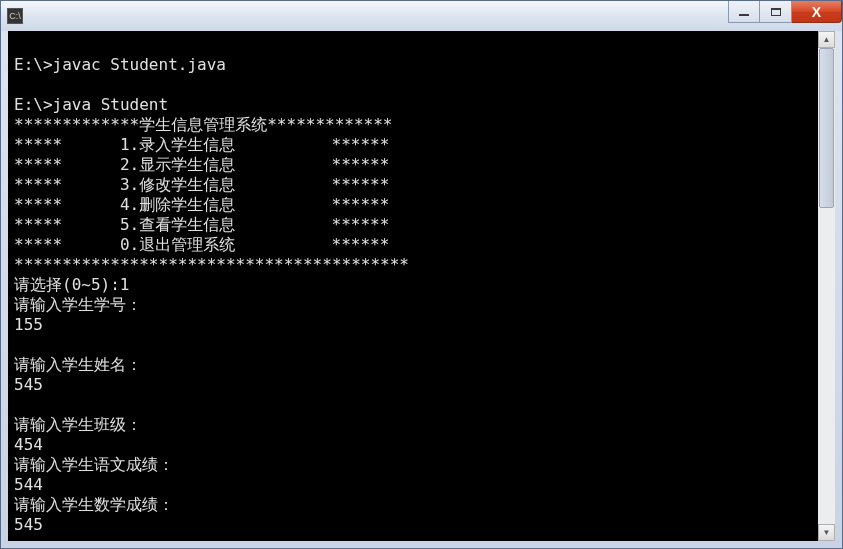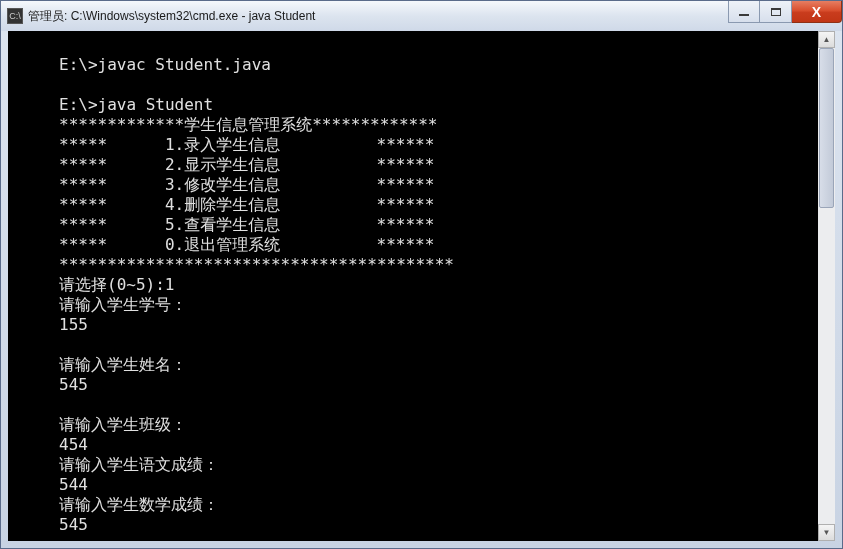--- a/index.html
+++ b/index.html
@@ -97,27 +97,26 @@
     .console {
       position: absolute;
       top: 30px;
       left: 7px;
       right: 7px;
       bottom: 7px;
       background: #000;
       overflow: hidden;
     }
     .console-inner {
-      padding: 4px 14px;
+      padding: 4px 6px;
       font-family: "NSimSun", "SimSun", "Consolas", monospace;
       font-size: 16px;
       line-height: 20px;
       color: #e0e0e0;
       white-space: pre;
-      margin-left: 37px;
     }
     .scrollbar {
       position: absolute;
       right: 0;
       top: 0;
       bottom: 0;
       width: 17px;
       background: #e9e9e9;
       display: flex;
       flex-direction: column;
@@ -161,21 +160,20 @@
       pointer-events: none;
     }
     .line { display: block; }
   </style>
 </head>
 <body>
 
 <div class="window">
   <div class="titlebar">
     <span class="titlebar-icon">C:\</span>
-    <span class="titlebar-title">管理员: C:\Windows\system32\cmd.exe - java  Student</span>
     <div class="window-controls">
       <div class="ctrl-btn">
         <span class="min-rect"></span>
       </div>
       <div class="ctrl-btn max">
         <span class="max-rect"></span>
       </div>
       <div class="close-btn">
         <span>X</span>
       </div>

